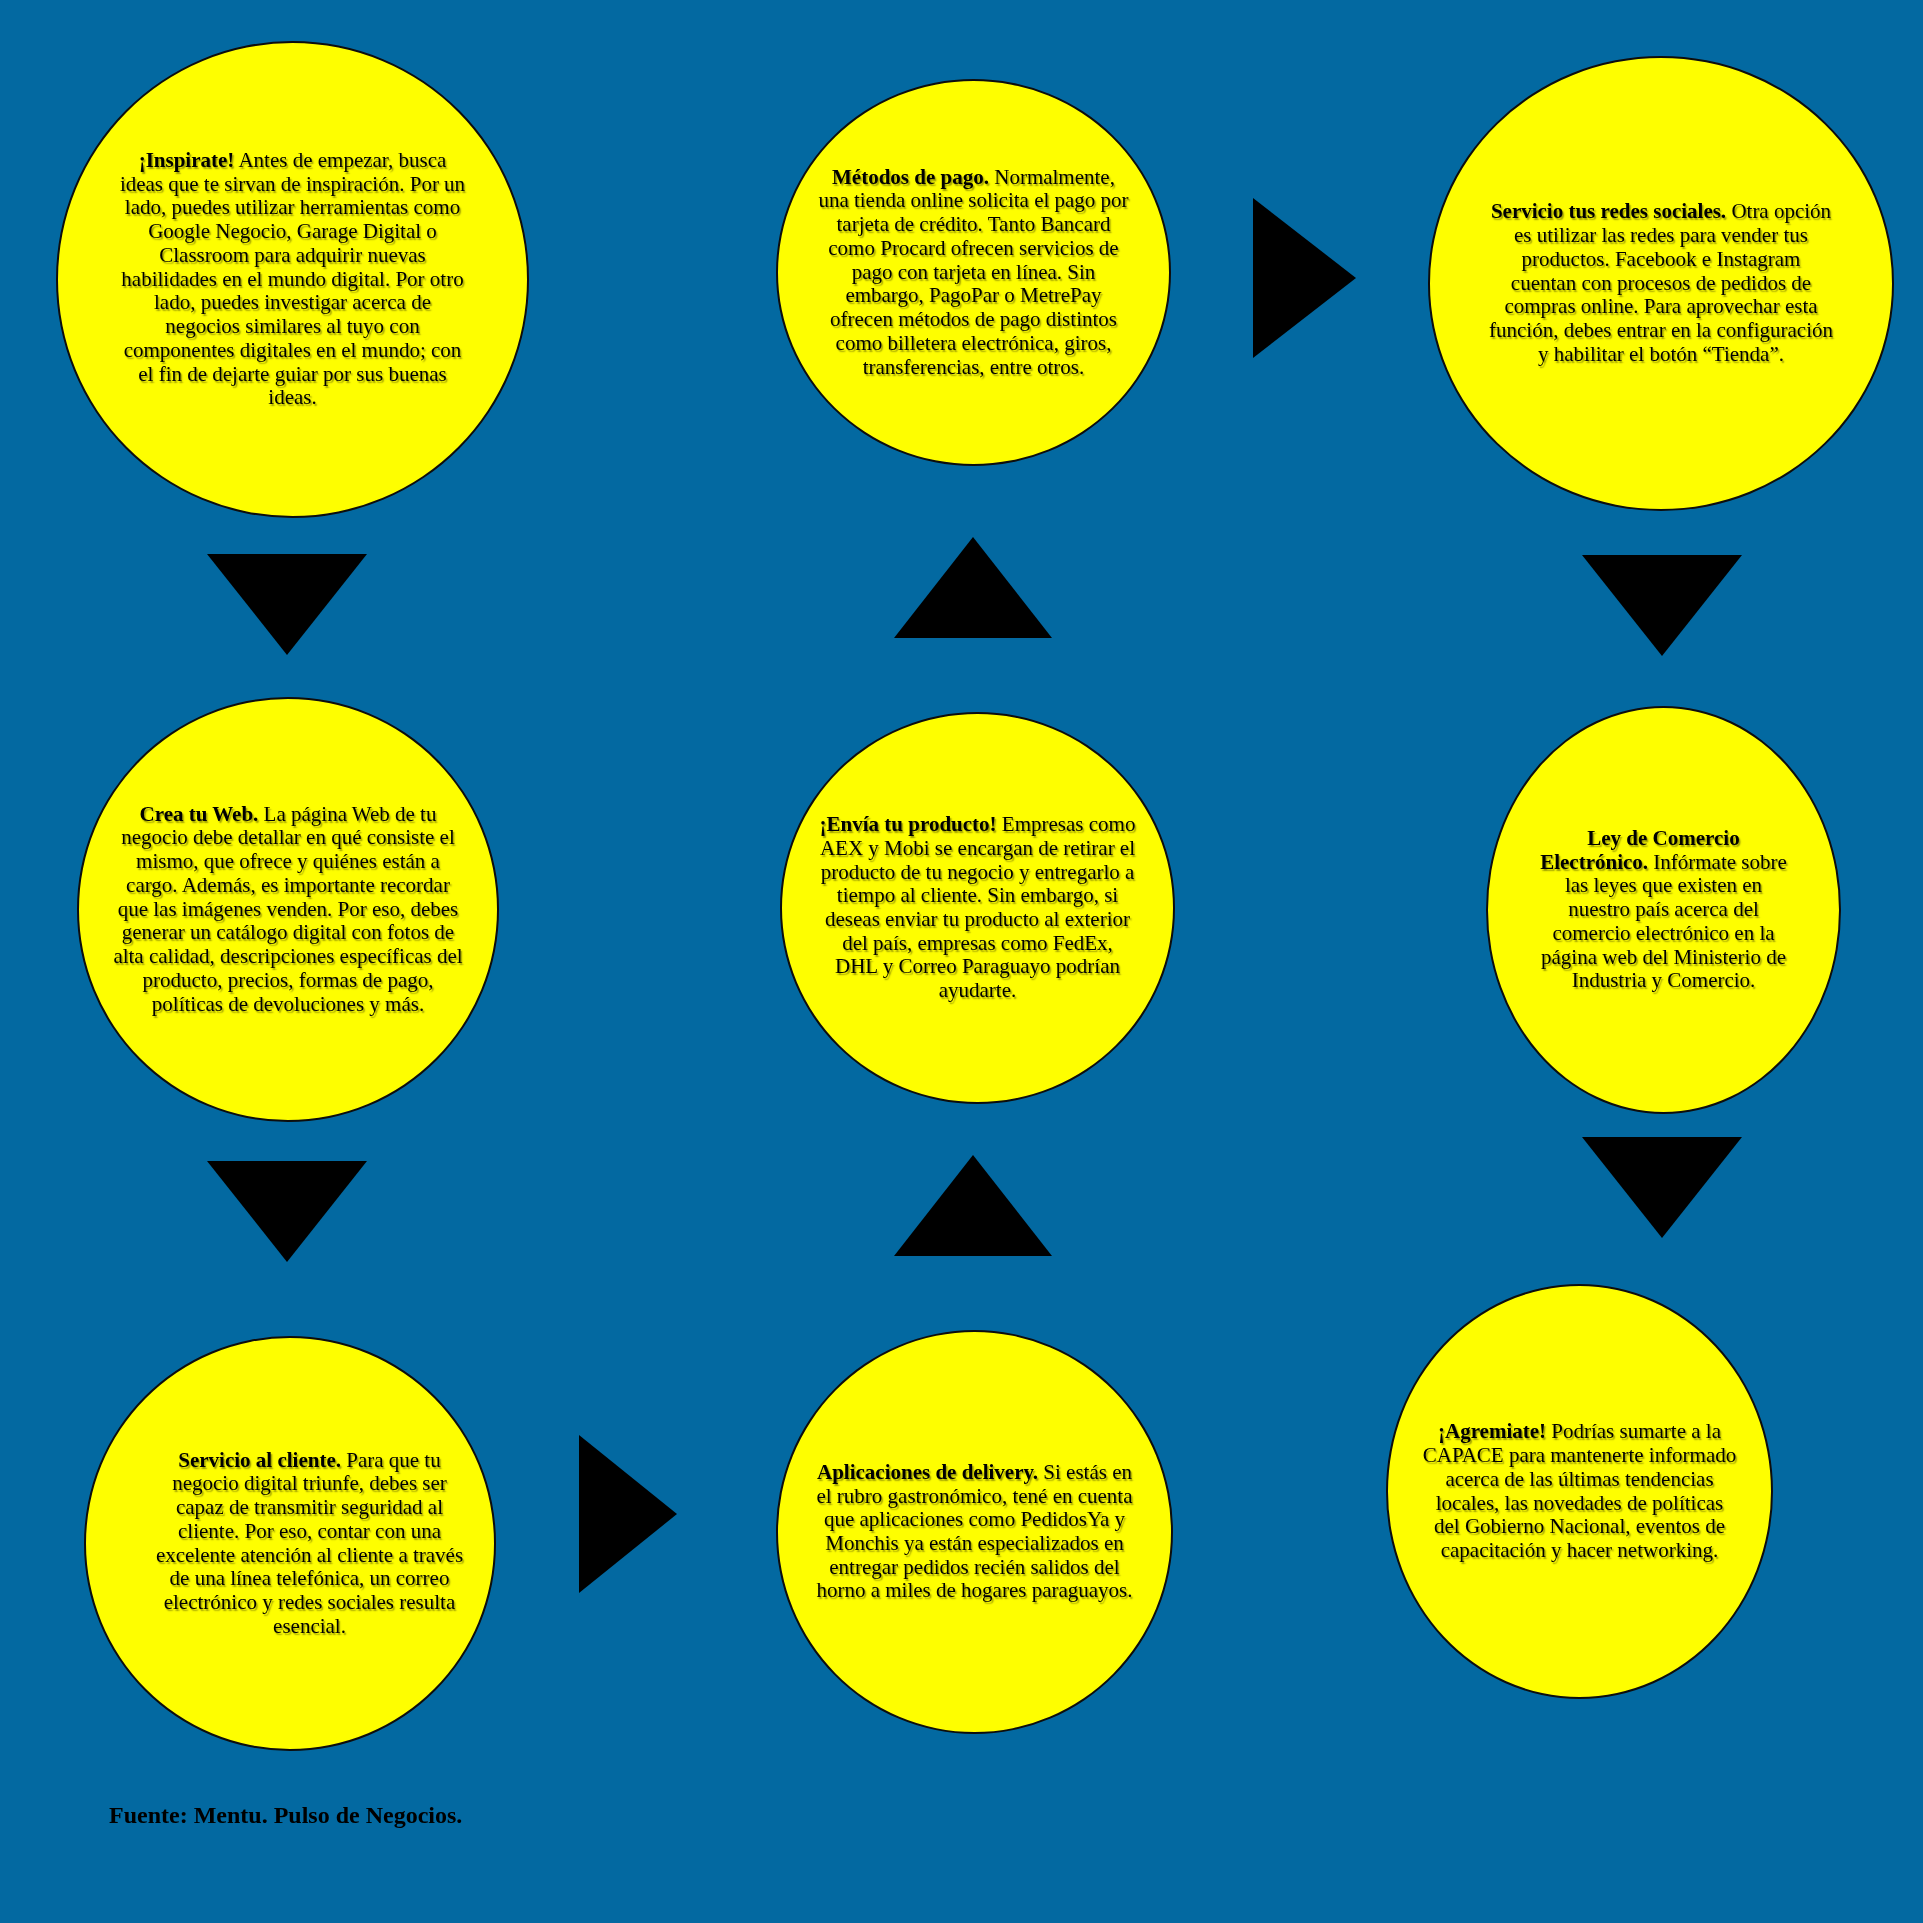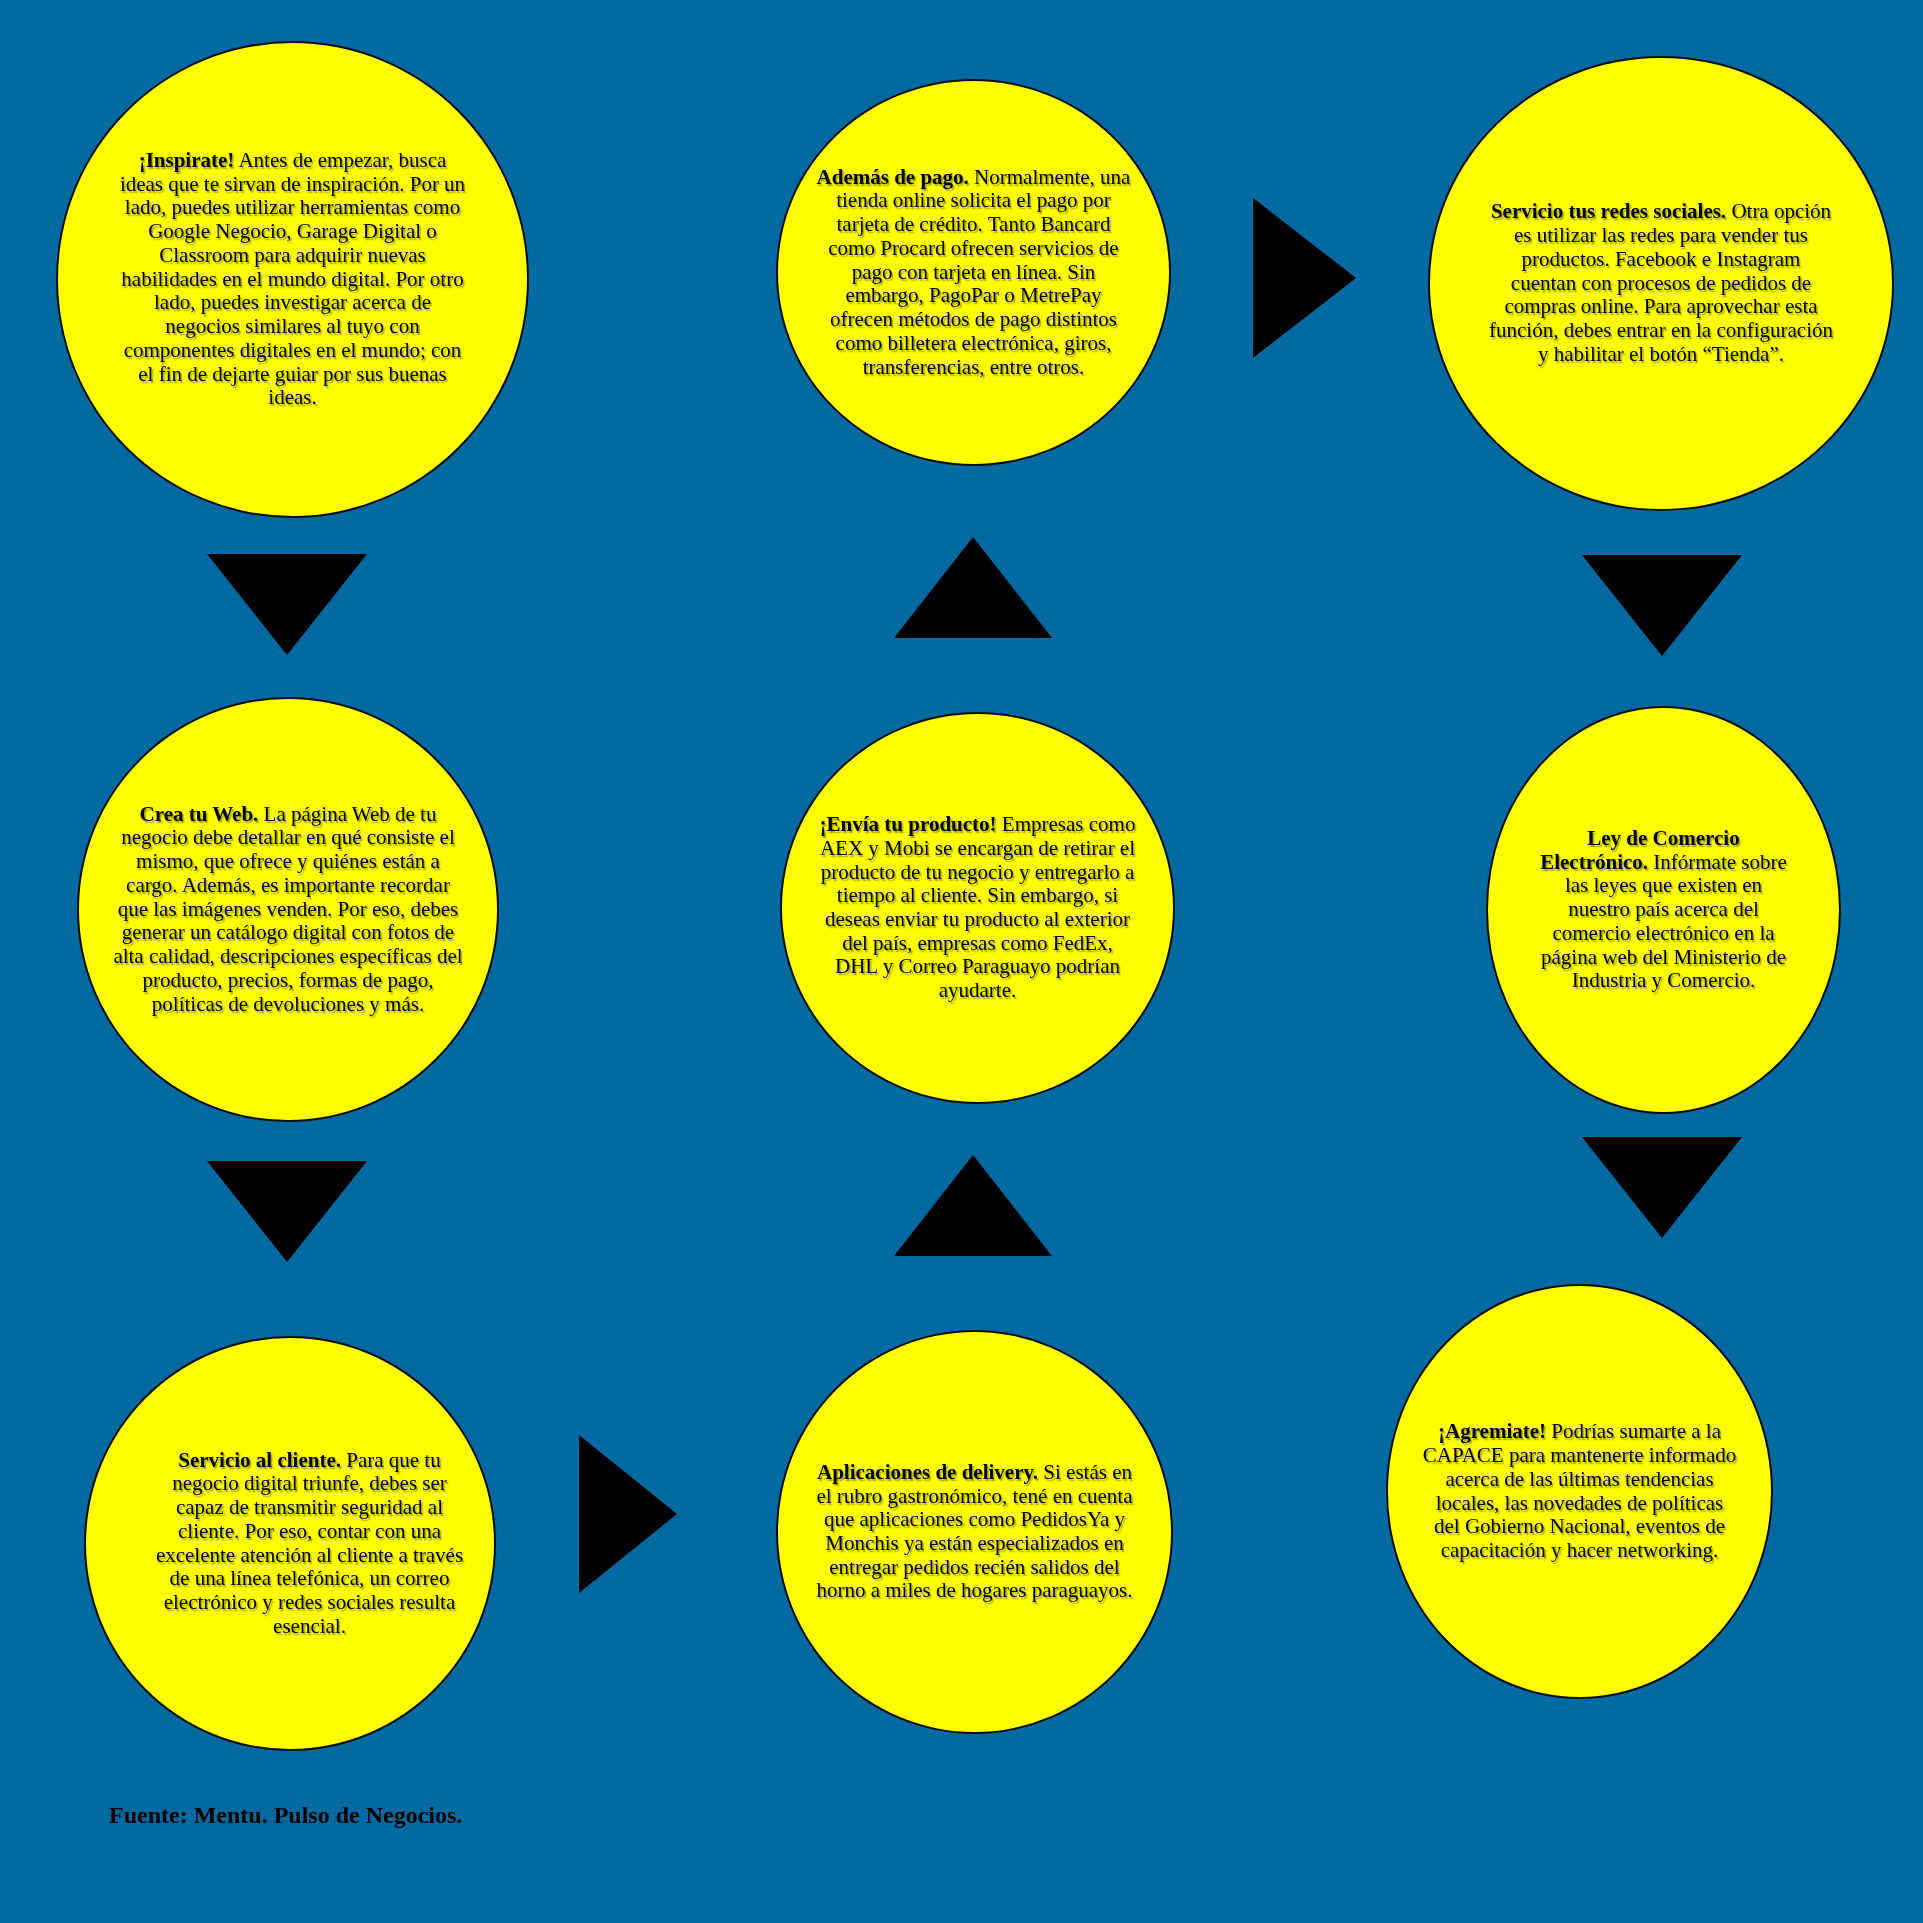--- a/index.html
+++ b/index.html
@@ -89,21 +89,21 @@
 </style>
 </head>
 <body>
 
 <div class="canvas">
 
   <div class="circle" id="c1">
     <div class="txt"><span class="ttl">¡Inspirate!</span> <span>Antes de empezar, busca ideas que te sirvan de inspiración. Por un lado, puedes utilizar herramientas como Google Negocio, Garage Digital o Classroom para adquirir nuevas habilidades en el mundo digital. Por otro lado, puedes investigar acerca de negocios similares al tuyo con componentes digitales en el mundo; con el fin de dejarte guiar por sus buenas ideas.</span></div>
   </div>
   <div class="circle" id="c2">
-    <div class="txt"><span class="ttl">Además de pago.</span> <span>Normalmente, una tienda online solicita el pago por tarjeta de crédito. Tanto Bancard como Procard ofrecen servicios de pago con tarjeta en línea. Sin embargo, PagoPar o MetrePay ofrecen métodos de pago distintos como billetera electrónica, giros, transferencias, entre otros.</span></div>
+    <div class="txt"><span class="ttl">Métodos de pago.</span> <span>Normalmente, una tienda online solicita el pago por tarjeta de crédito. Tanto Bancard como Procard ofrecen servicios de pago con tarjeta en línea. Sin embargo, PagoPar o MetrePay ofrecen métodos de pago distintos como billetera electrónica, giros, transferencias, entre otros.</span></div>
   </div>
   <div class="circle" id="c3">
     <div class="txt"><span class="ttl">Servicio tus redes sociales.</span> <span>Otra opción es utilizar las redes para vender tus productos. Facebook e Instagram cuentan con procesos de pedidos de compras online. Para aprovechar esta función, debes entrar en la configuración y habilitar el botón “Tienda”.</span></div>
   </div>
 
   <div class="circle" id="c4">
     <div class="txt"><span class="ttl">Crea tu Web.</span> <span>La página Web de tu negocio debe detallar en qué consiste el mismo, que ofrece y quiénes están a cargo. Además, es importante recordar que las imágenes venden. Por eso, debes generar un catálogo digital con fotos de alta calidad, descripciones específicas del producto, precios, formas de pago, políticas de devoluciones y más.</span></div>
   </div>
   <div class="circle" id="c5">
     <div class="txt"><span class="ttl">¡Envía tu producto!</span> <span>Empresas como AEX y Mobi se encargan de retirar el producto de tu negocio y entregarlo a tiempo al cliente. Sin embargo, si deseas enviar tu producto al exterior del país, empresas como FedEx, DHL y Correo Paraguayo podrían ayudarte.</span></div>

